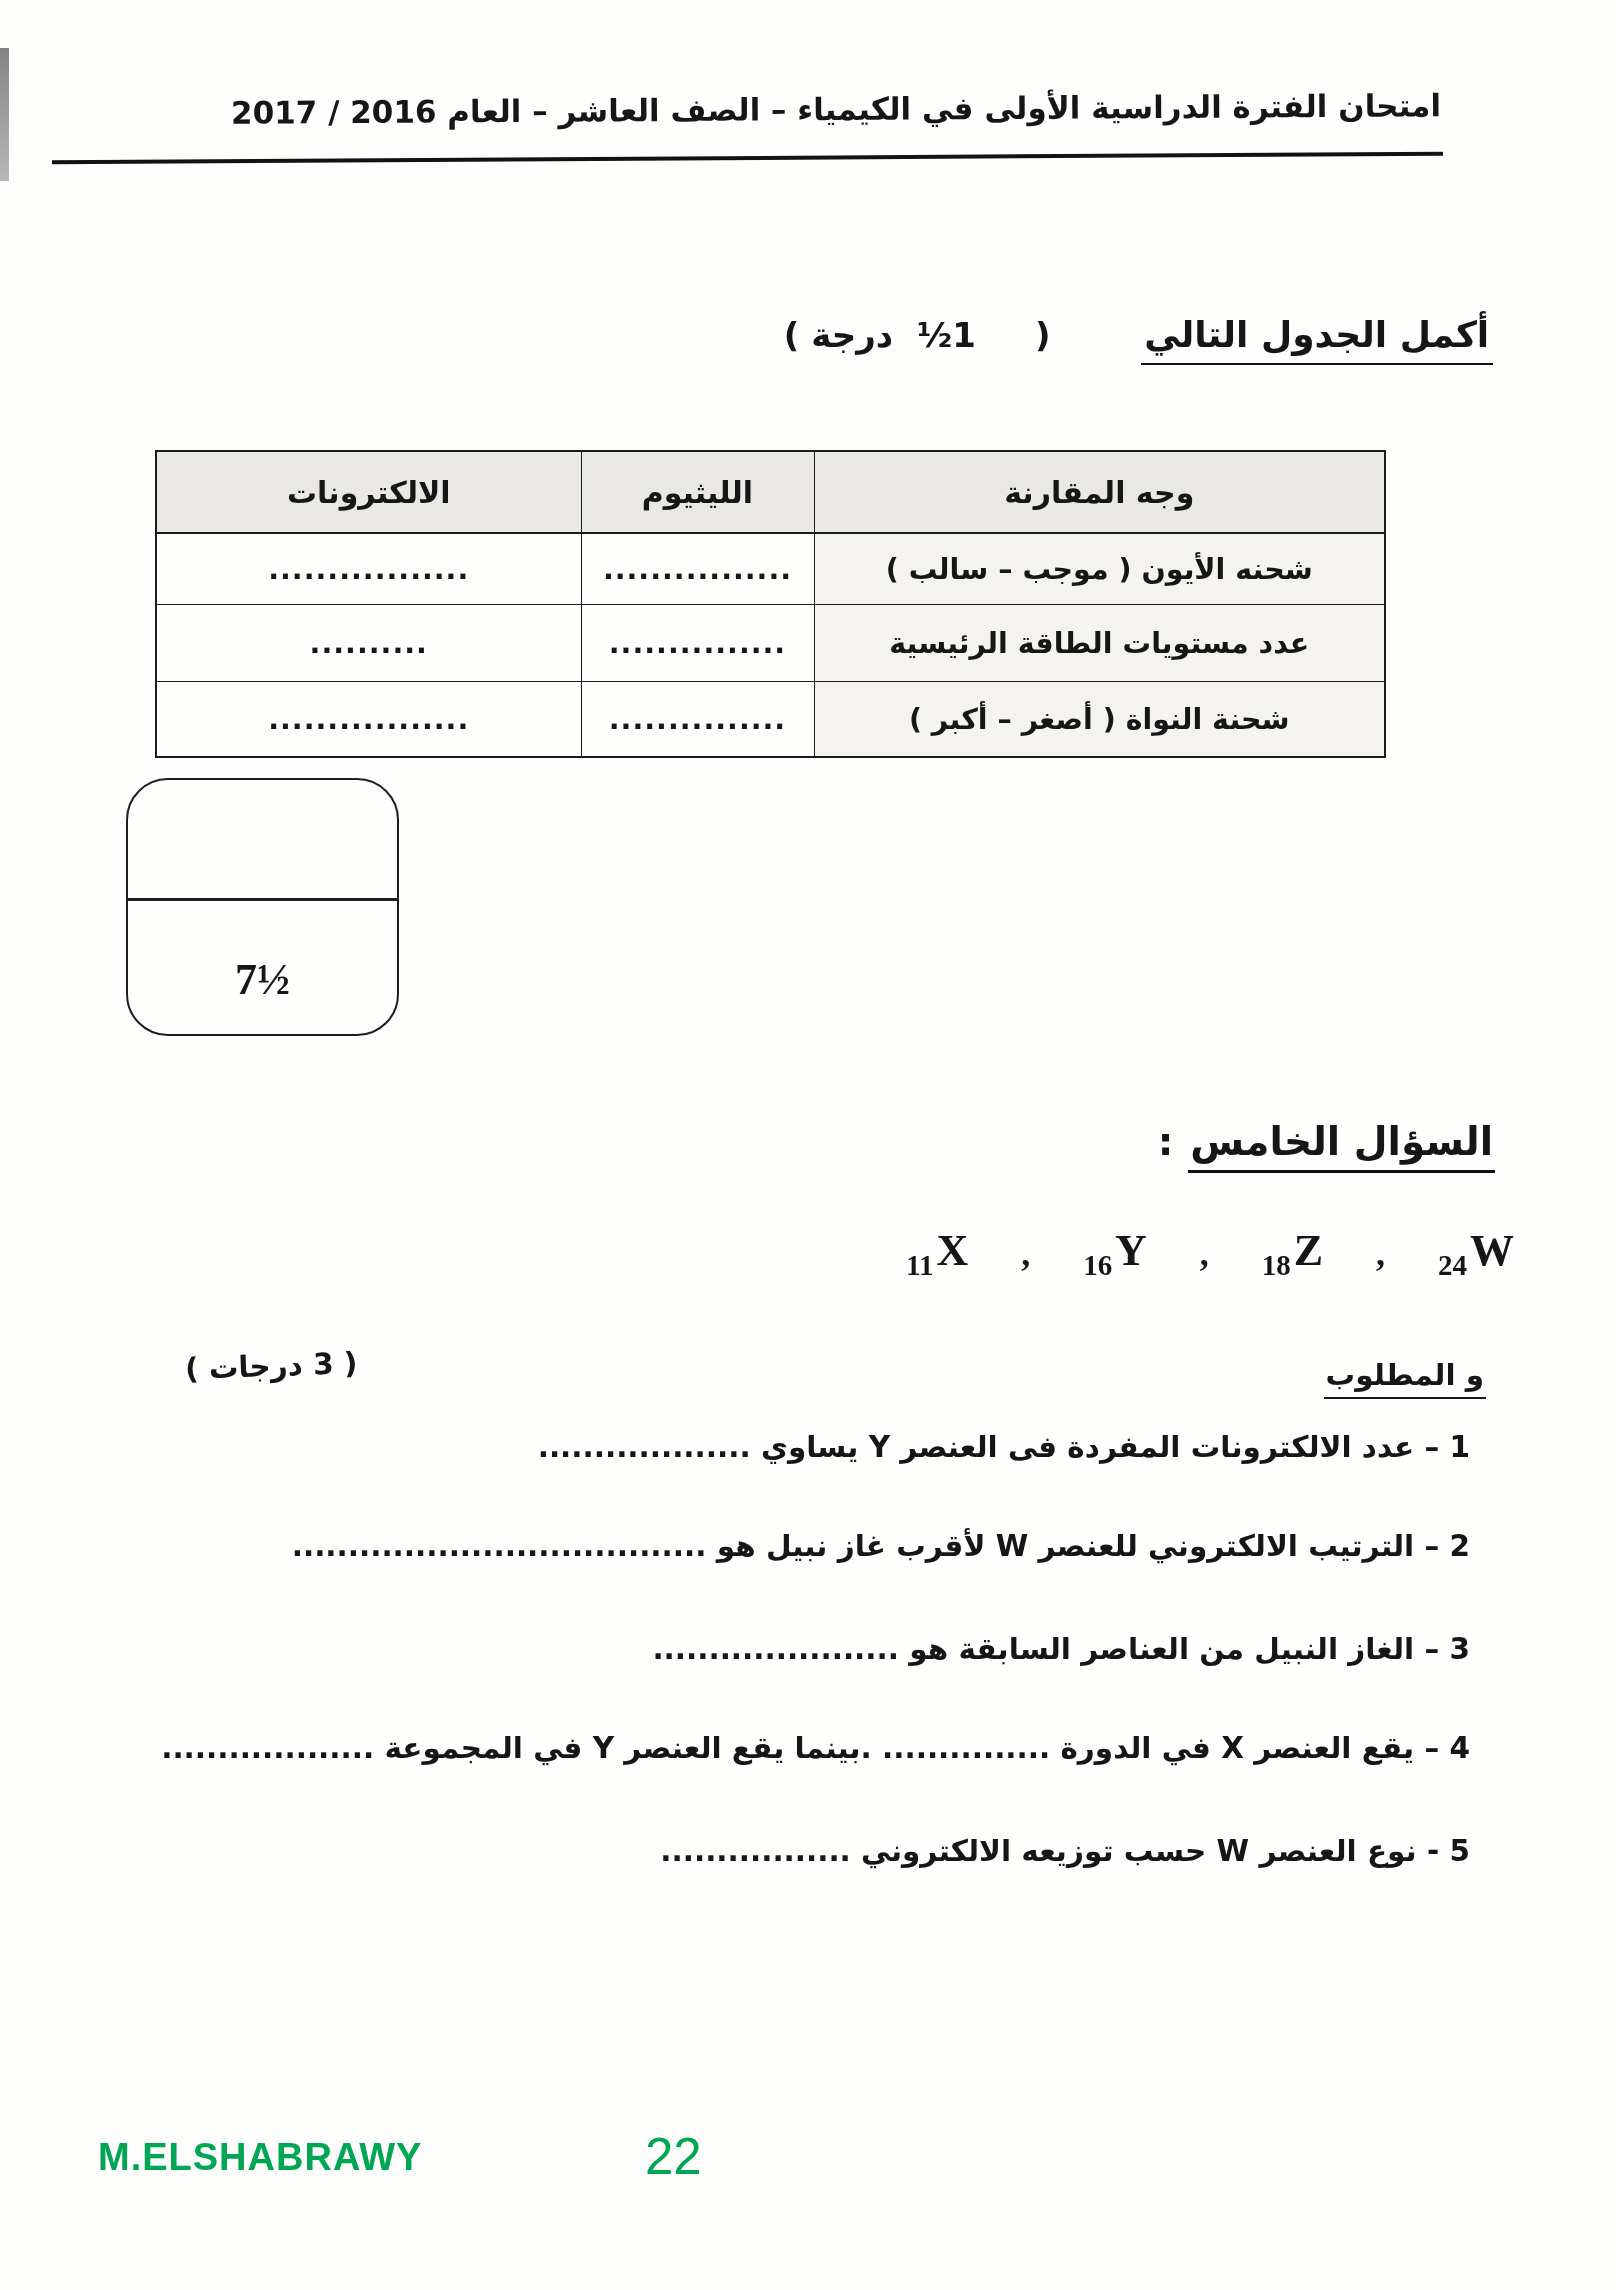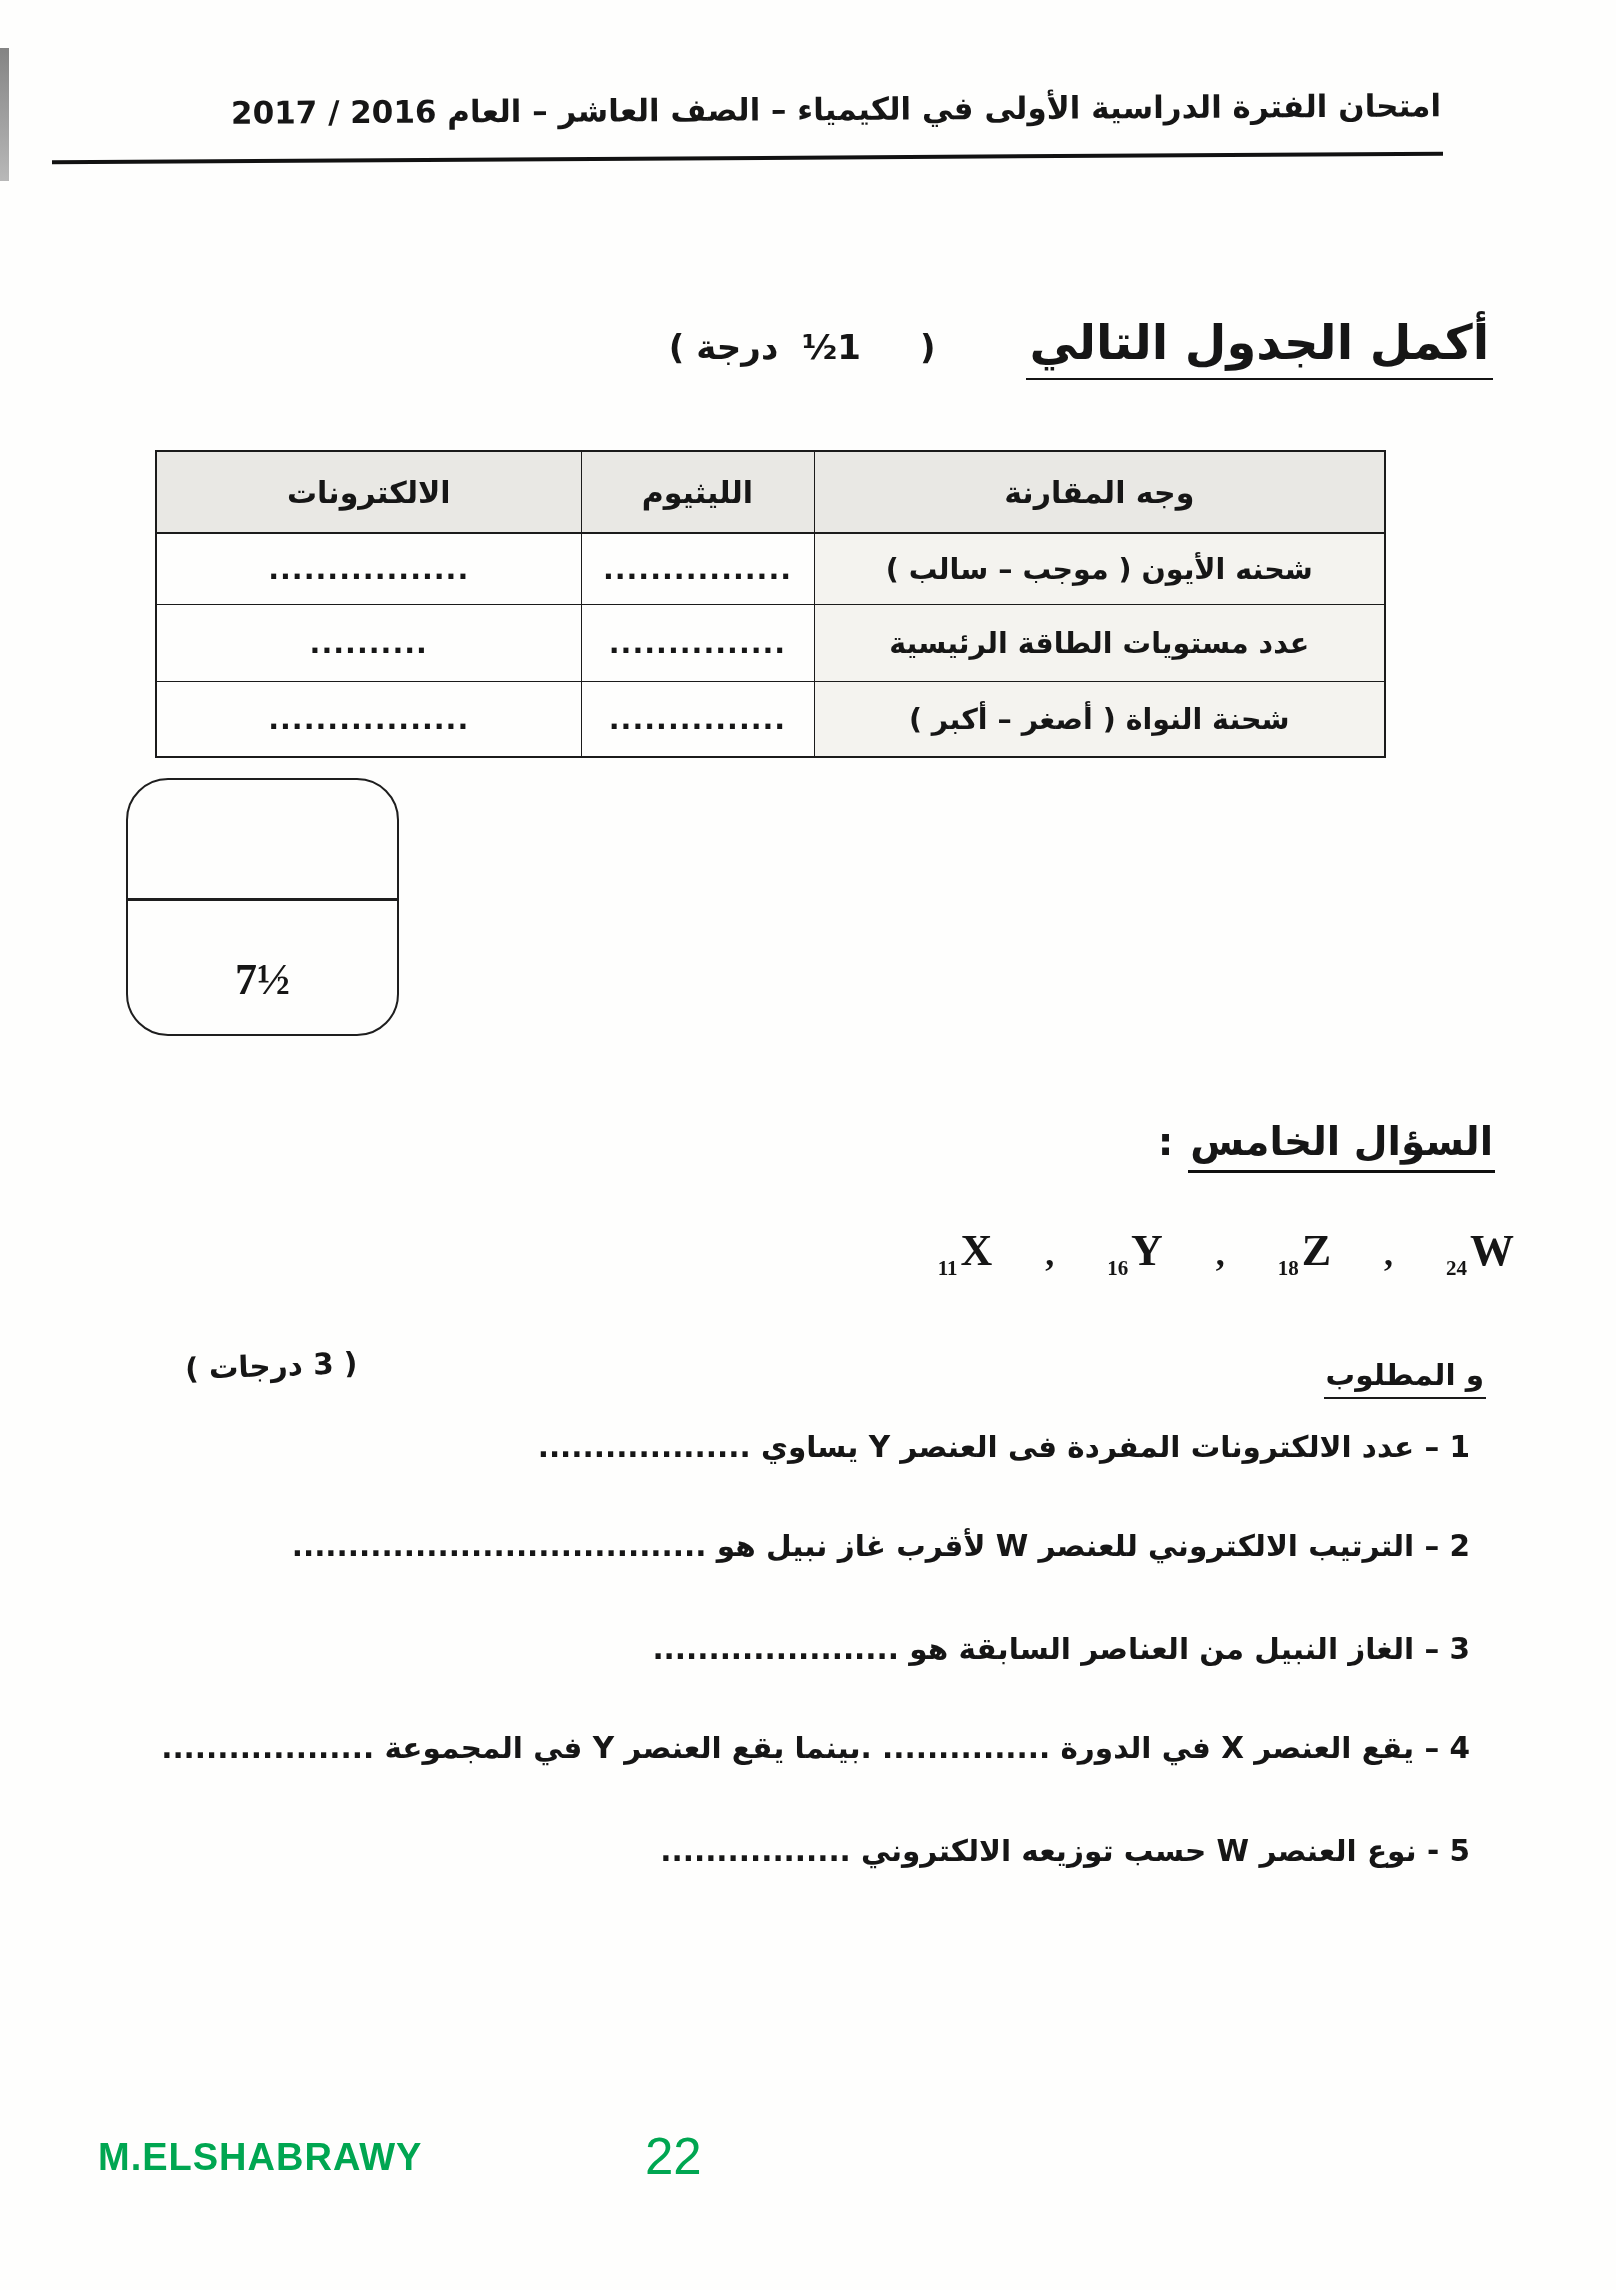--- a/index.html
+++ b/index.html
@@ -19,21 +19,21 @@
   .header-text{
     right:176px;top:91px;
     font-size:31px;font-weight:bold;white-space:nowrap;
     direction:rtl;transform:rotate(-0.35deg);
   }
   .header-rule{left:52px;top:156px;width:1391px;height:3.8px;background:#121212;
     transform:rotate(-0.35deg);}
   
   .title-row{right:124px;top:314px;direction:rtl;display:flex;
     align-items:baseline;gap:90px;white-space:pre;}
-  .title-text{font-size:48px;font-weight:bold;
+  .title-text{font-size:36px;font-weight:bold;
     border-bottom:2.9px solid #141414;padding:0 3.8px 7.6px;}
   .title-marks{font-size:34px;font-weight:bold;white-space:pre;}
   
   .compare-table{left:155px;top:450px;width:1229px;
     border-collapse:collapse;table-layout:fixed;direction:rtl;
     border:2.9px solid #1b1b1b;}
   .compare-table th,.compare-table td{
     border:1.9px solid #1b1b1b;text-align:center;vertical-align:middle;
     overflow:hidden;}
   .compare-table th{height:78px;background:#e9e8e4;font-size:30px;font-weight:bold;
@@ -54,21 +54,21 @@
     font-size:44px;font-weight:bold;border-radius:10px;}
   
   .q5-heading{right:122px;top:1119px;direction:rtl;display:flex;
     align-items:baseline;gap:15px;font-size:39px;font-weight:800;}
   .q5-heading .head-words{border-bottom:3.8px solid #101010;padding:0 1.9px 5.7px;text-align:center;}
   .elements-row{right:103px;top:1225px;direction:rtl;display:flex;
     align-items:center;gap:53px;}
   .elements-row .intro{font-size:31px;font-weight:bold;white-space:nowrap;}
   .element{direction:ltr;font-family:"Liberation Serif","DejaVu Serif",serif;
     font-size:44px;font-weight:bold;white-space:nowrap;}
-  .element sub{font-size:21px;vertical-align:-9.5px;margin-right:2.9px;margin-top:7px;}
+  .element sub{font-size:29px;vertical-align:-9.5px;margin-right:2.9px;margin-top:7px;}
   .comma{font-family:"Liberation Serif","DejaVu Serif",serif;
     font-size:36px;font-weight:bold;}
   .required-label{right:131px;top:1330px;font-size:29.5px;font-weight:bold;
     direction:rtl;border-bottom:2.9px solid #1a1a1a;padding:0 1.9px 4.8px;margin-top:28px;}
   .marks-3{left:185px;top:1349px;font-size:29.5px;font-weight:bold;
     direction:rtl;transform:rotate(-2deg);white-space:pre;}
   .q-item{right:147px;font-size:29.5px;font-weight:bold;direction:rtl;
     white-space:nowrap;}
   .item-0{top:1430px;}
   .item-1{top:1529px;}

